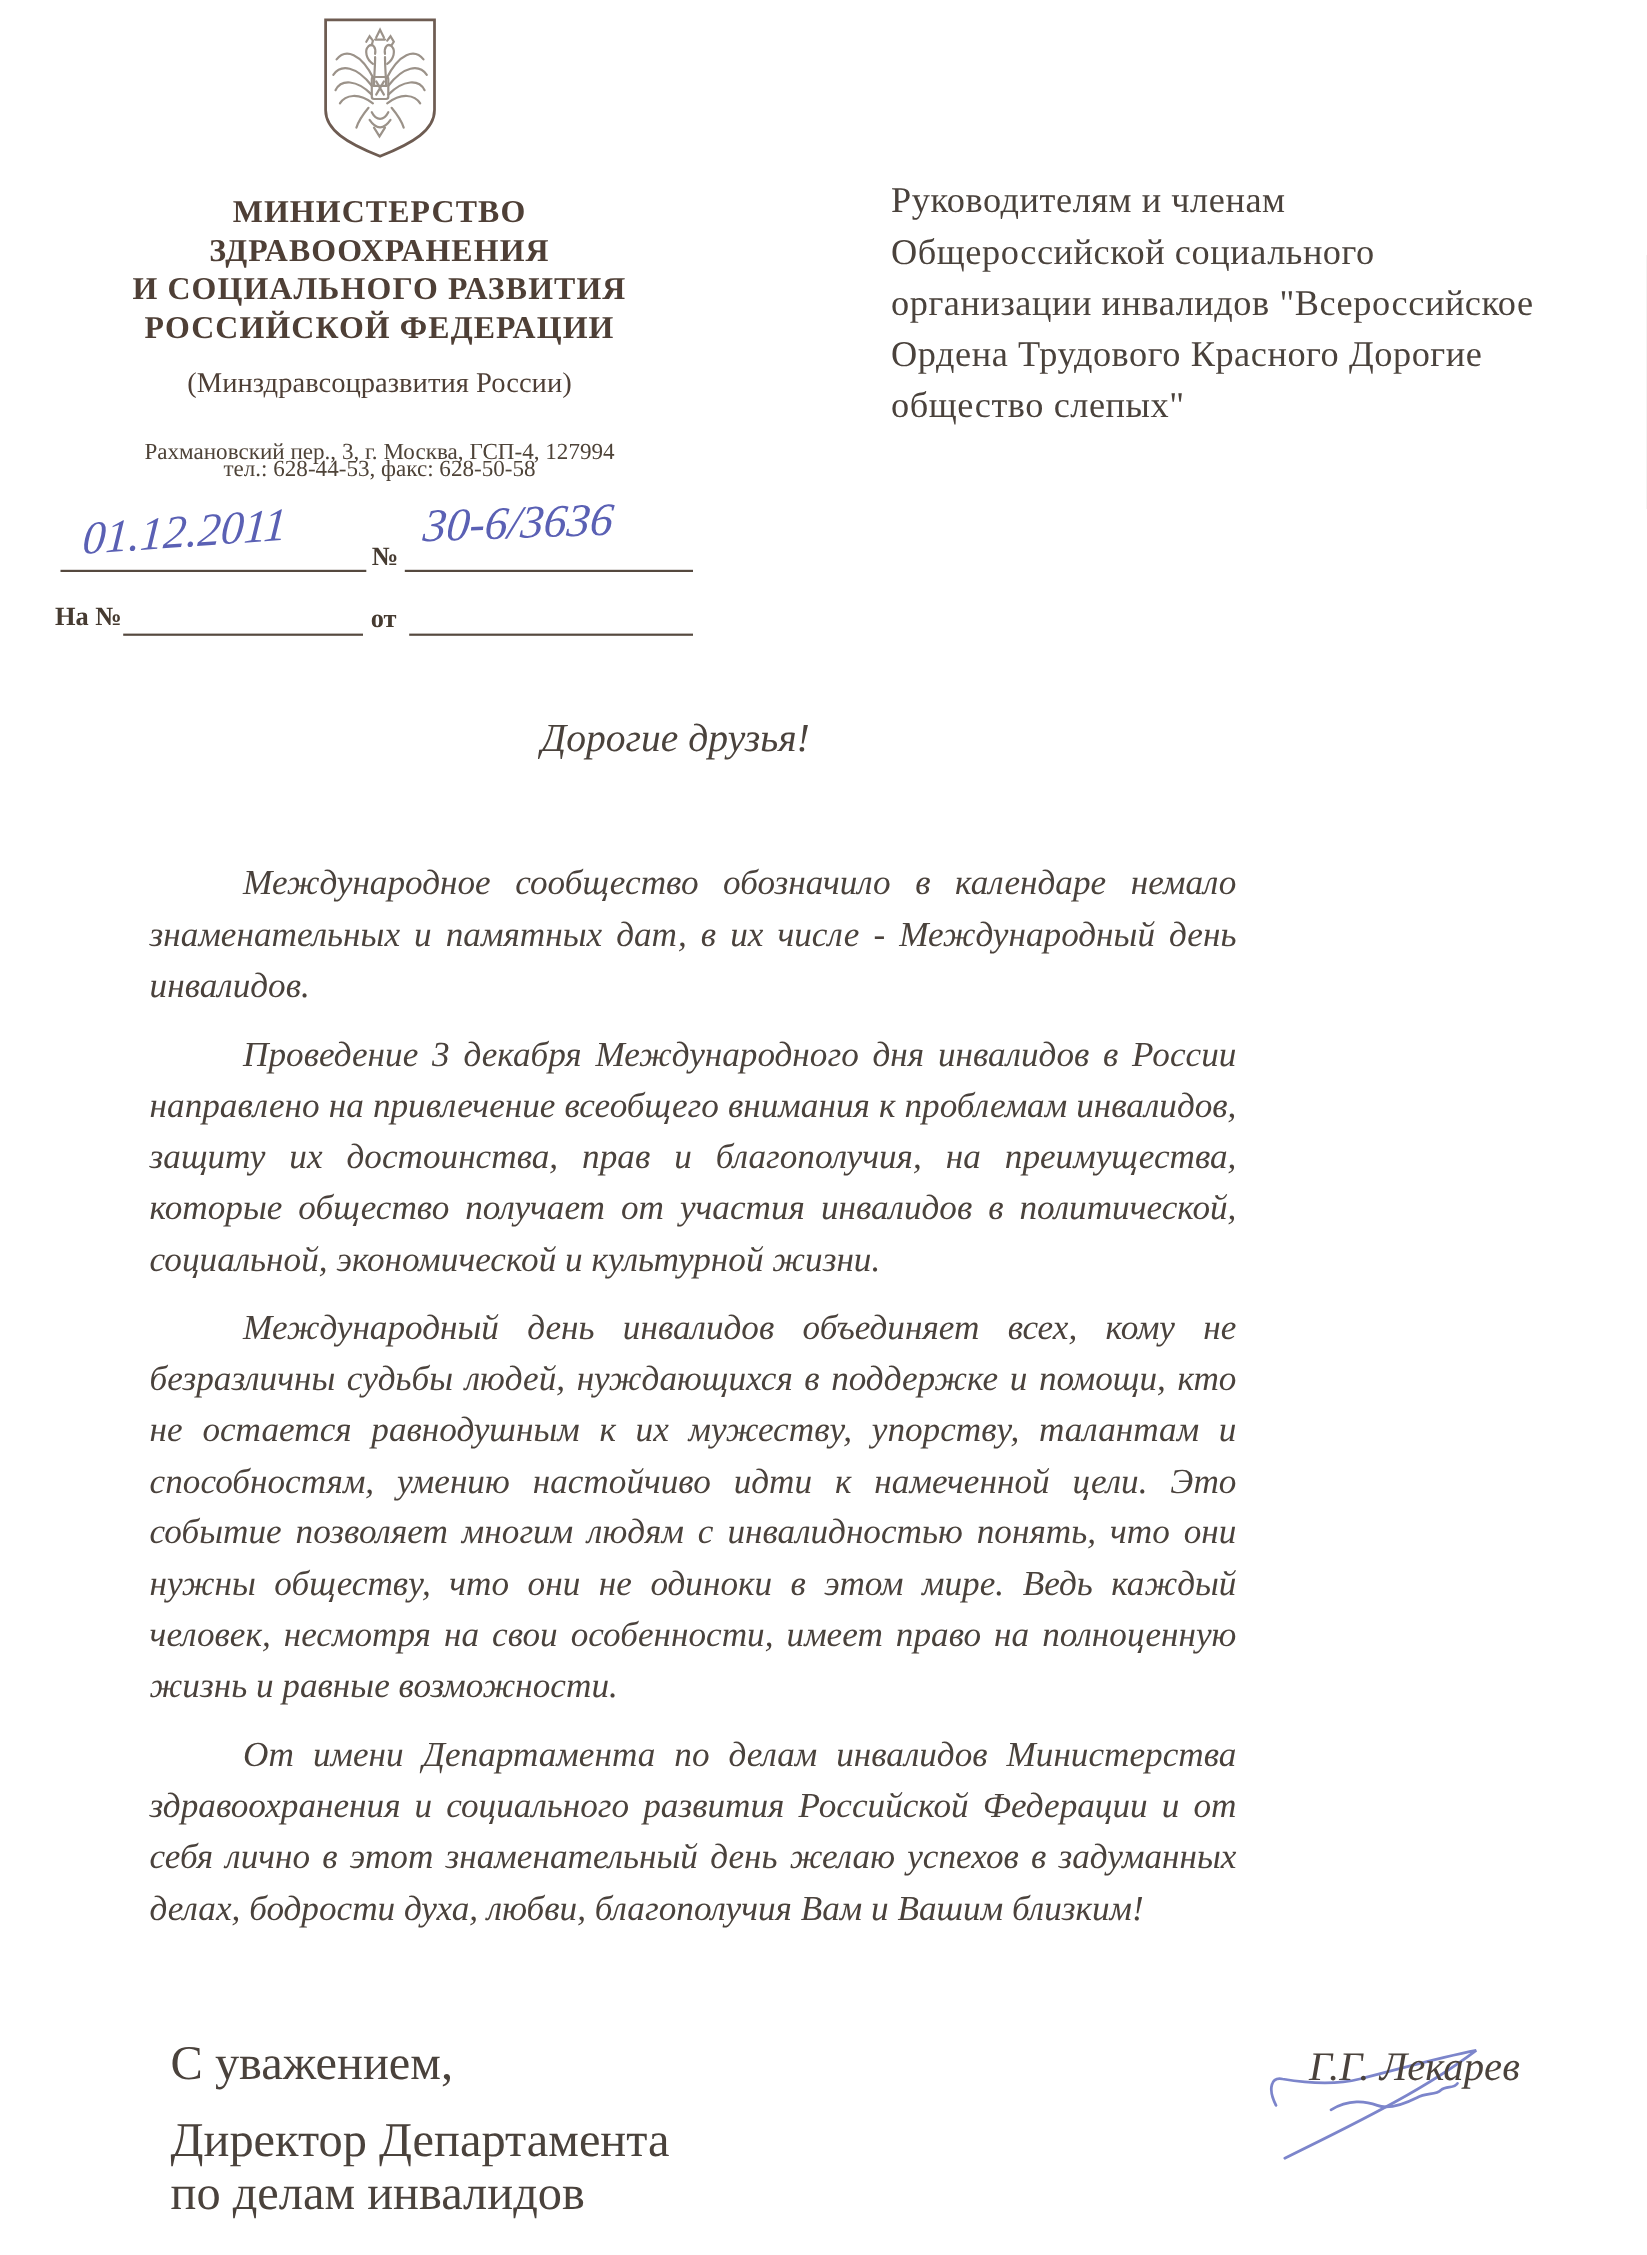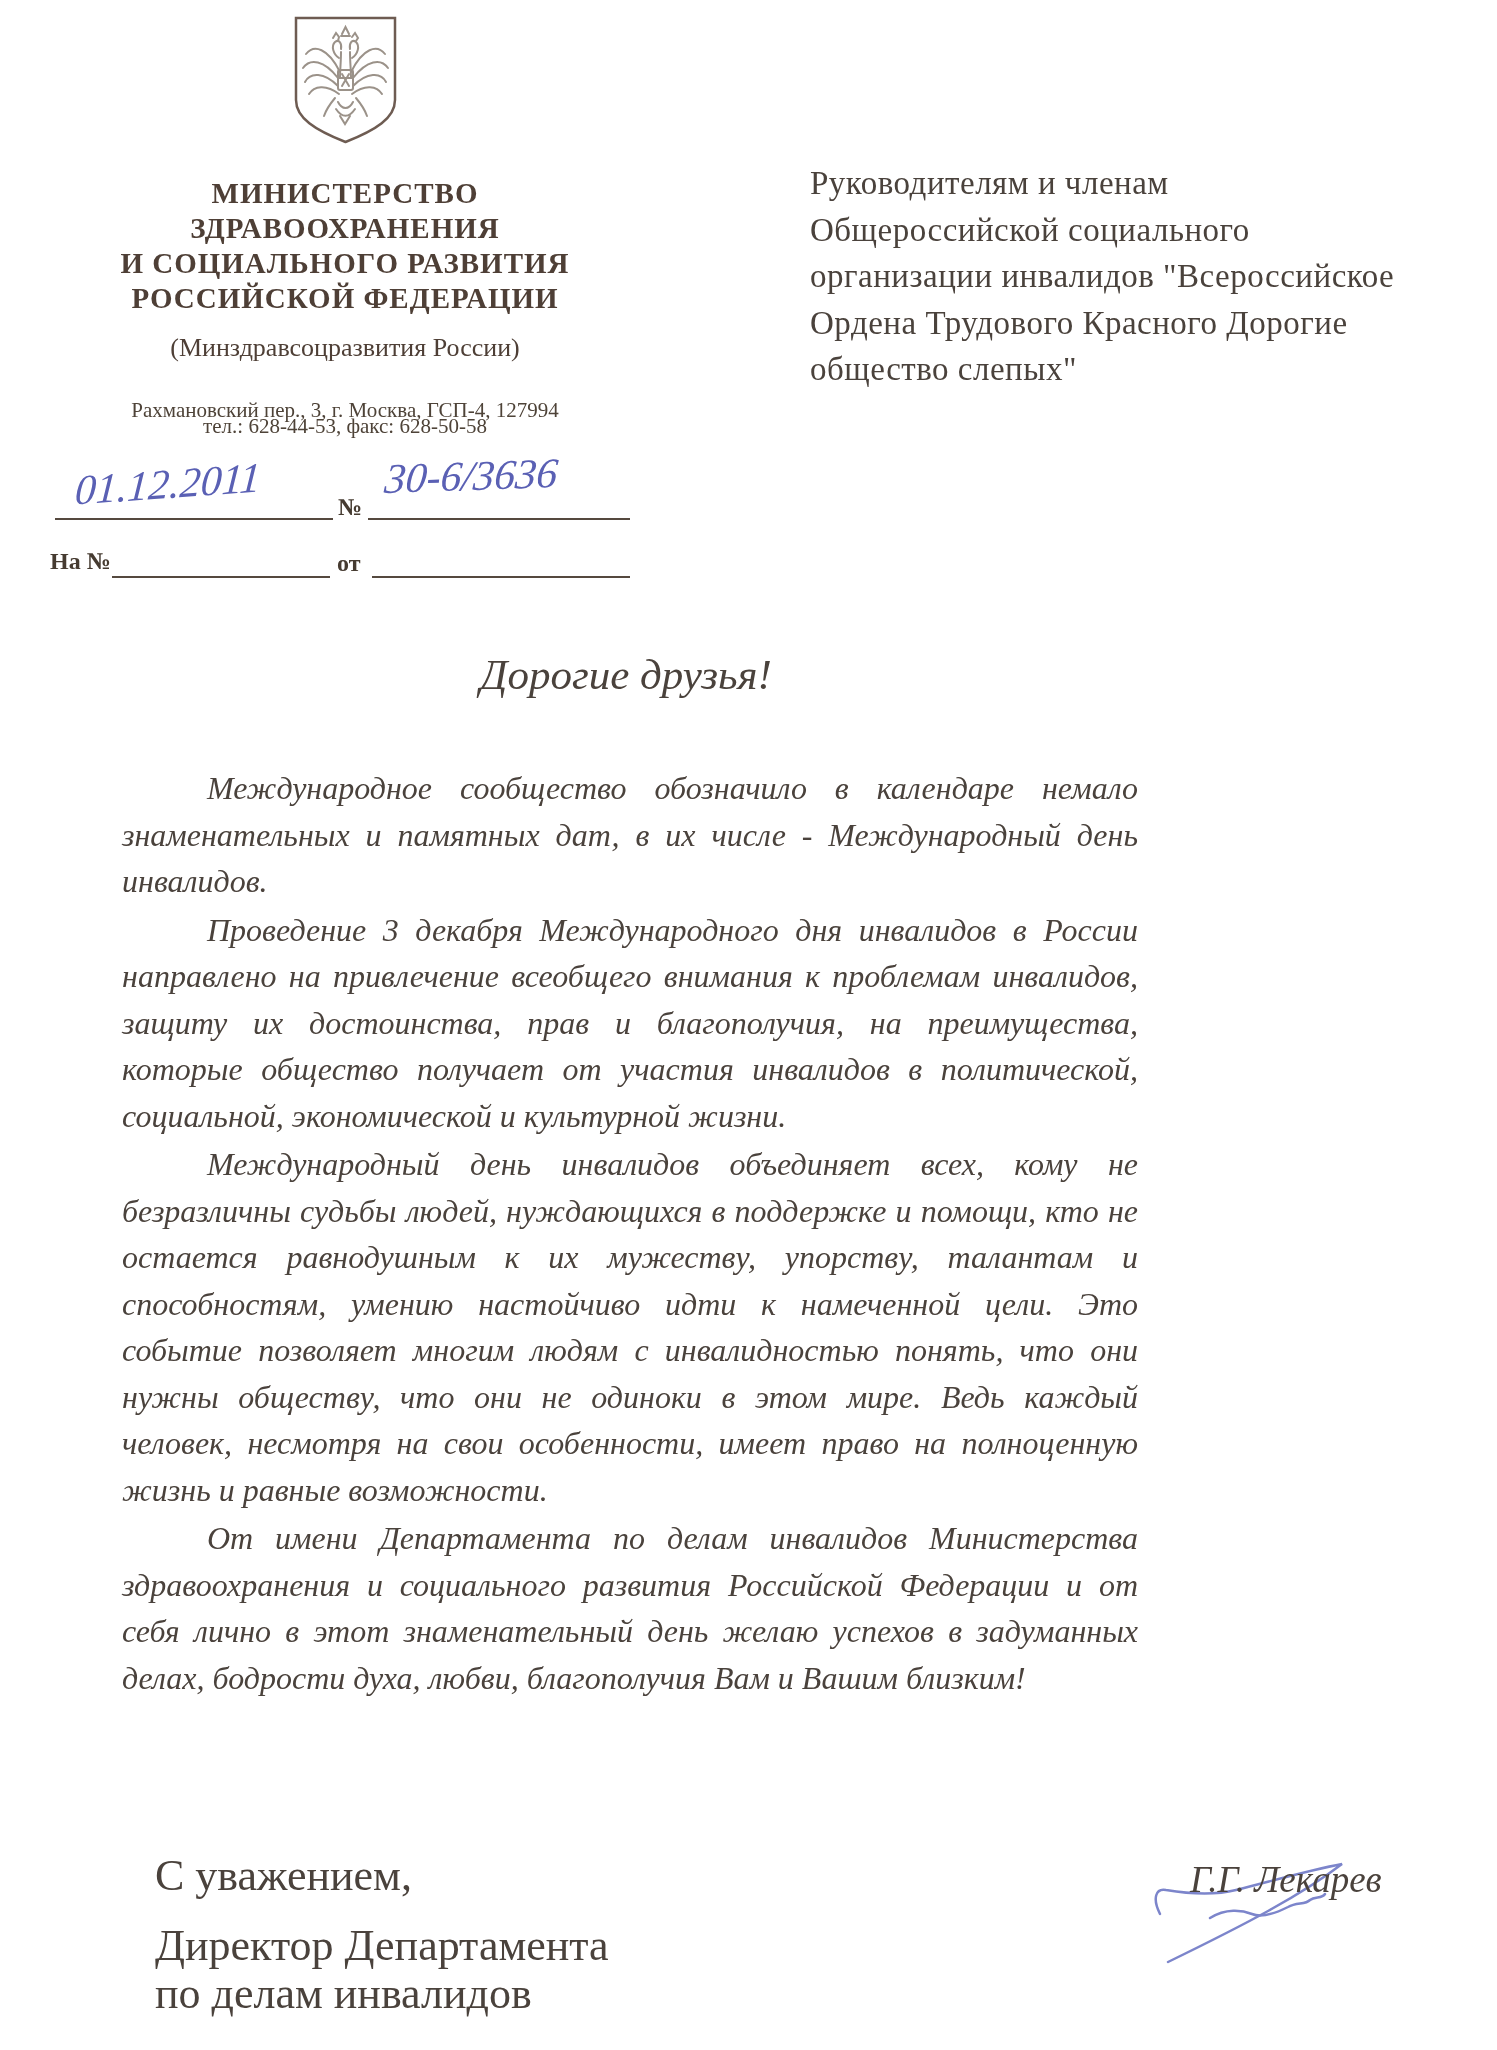--- a/index.html
+++ b/index.html
@@ -108,41 +108,41 @@
     width: 650px;
     font-size: 33px;
     line-height: 46.5px;
     letter-spacing: 0.5px;
     color: #4a423c;
   }
 
   
   .salutation {
     position: absolute;
-    left: 116px;
+    left: 104px;
     top: 650px;
     width: 1020px;
     text-align: center;
     font-style: italic;
-    font-size: 43px;
+    font-size: 36px;
     color: #4a423c;
   }
   .body-text {
     position: absolute;
     left: 120px;
     top: 763px;
     width: 1020px;
     font-style: italic;
     font-size: 32px;
     line-height: 46.5px;
     text-align: justify;
     color: #4a423c;
   }
   .body-text p {
-    margin: 2px;
+    margin: 16px;
     text-indent: 85px;
   }
 
   
   .closing-line {
     position: absolute;
     left: 155px;
     font-size: 44px;
     color: #4a423c;
     white-space: nowrap;

